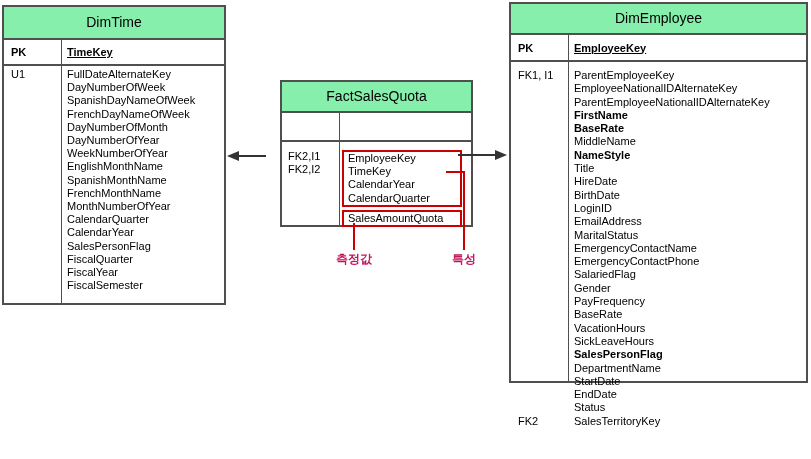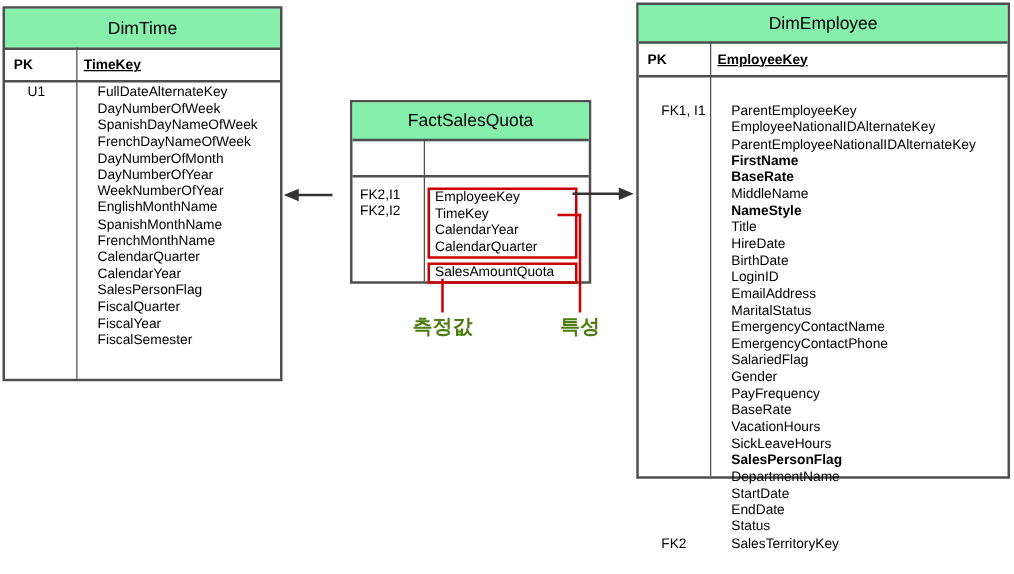--- a/index.html
+++ b/index.html
@@ -29,32 +29,32 @@
     border-bottom:2px solid #4f4f4f;
     box-sizing:border-box;
     align-items:center;
   }
   .pkrow .kcol{font-weight:bold;}
   .pkrow .fcol{font-weight:bold;text-decoration:underline;}
   .kcol{width:57px;flex:0 0 57px;padding-left:7px;box-sizing:border-box;}
   .fcol{flex:1;padding-left:6px;box-sizing:border-box;}
   .vdiv{position:absolute;width:1px;background:#4f4f4f;}
   .tbody{position:relative;}
-  .trow{display:flex;line-height:13.2px;margin-left:11px;}
+  .trow{display:flex;line-height:13.2px;}
   .bold{font-weight:bold;}
   
   .dimtime{left:2px;top:5px;width:224px;height:300px;}
   .dimtime .thead{height:33px;line-height:31px;}
   .dimtime .pkrow{height:26px;}
   .dimtime .tbody{padding-top:2px;}
   
   .dimemployee{left:509px;top:2px;width:299px;height:381px;}
   .dimemployee .thead{height:31px;line-height:29px;}
   .dimemployee .pkrow{height:27px;}
-  .dimemployee .tbody{padding-top:21px;}
+  .dimemployee .tbody{padding-top:7px;}
   .dimemployee .trow{line-height:13.3px;}
   
   .fact{left:280px;top:80px;width:193px;height:147px;}
   .fact .thead{height:31px;line-height:29px;}
   .fact .emptyrow{height:29px;border-bottom:2px solid #4f4f4f;box-sizing:border-box;}
   .fact .tbody{display:flex;}
   .fact .keys{width:57px;flex:0 0 57px;padding:8px 0 0 6px;box-sizing:border-box;line-height:13.2px;}
   .fact .fields{flex:1;padding:8px 0 0 3px;box-sizing:border-box;}
   .redbox{
     border:2px solid #cc0000;
@@ -75,23 +75,23 @@
   .arrow-right{
     position:absolute;width:0;height:0;
     border-top:5px solid transparent;border-bottom:5px solid transparent;
     border-left:12px solid #333333;
   }
   
   .redline-v{position:absolute;width:2px;background:#cc0000;}
   .redline-h{position:absolute;height:2px;background:#cc0000;}
   .callout-label{
     position:absolute;
-    font-size:16px;font-weight:bold;
+    font-size:12px;font-weight:bold;
     text-align:center;
-    color:#4d7c0f;
+    color:#be185d;
   }
 </style>
 </head>
 <body>
 
 <div class="canvas">
 
   <div class="etable dimtime">
     <div class="thead">DimTime</div>
     <div class="pkrow">
@@ -146,20 +146,21 @@
           <span class="fcol fname">SpanishMonthName</span>
         </div>
 
         <div class="trow">
           <span class="kcol"></span>
           <span class="fcol fname">FrenchMonthName</span>
         </div>
 
         <div class="trow">
           <span class="kcol"></span>
+          <span class="fcol fname">MonthNumberOfYear</span>
         </div>
 
         <div class="trow">
           <span class="kcol"></span>
           <span class="fcol fname">CalendarQuarter</span>
         </div>
 
         <div class="trow">
           <span class="kcol"></span>
           <span class="fcol fname">CalendarYear</span>

